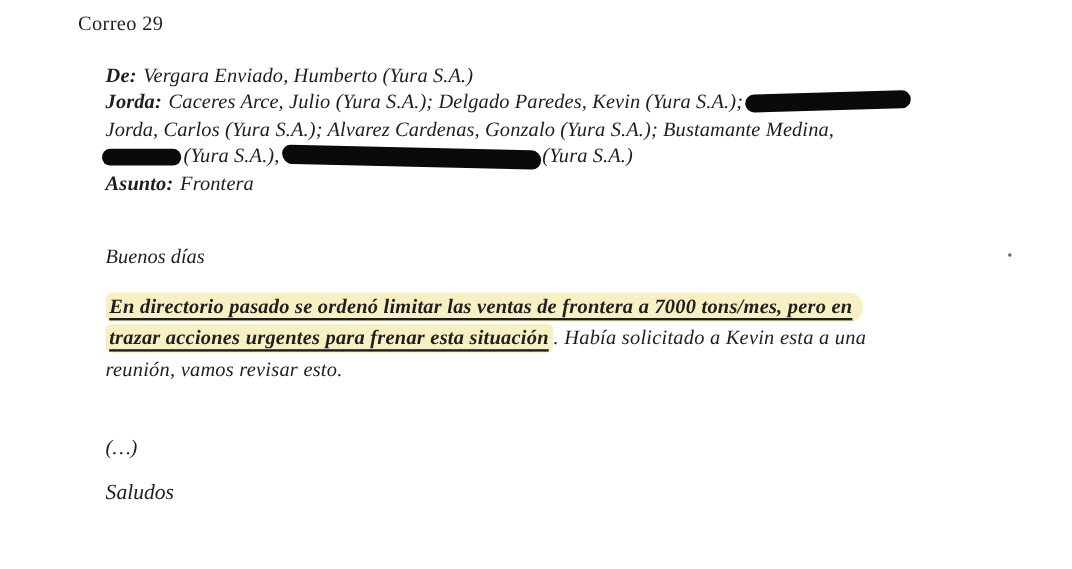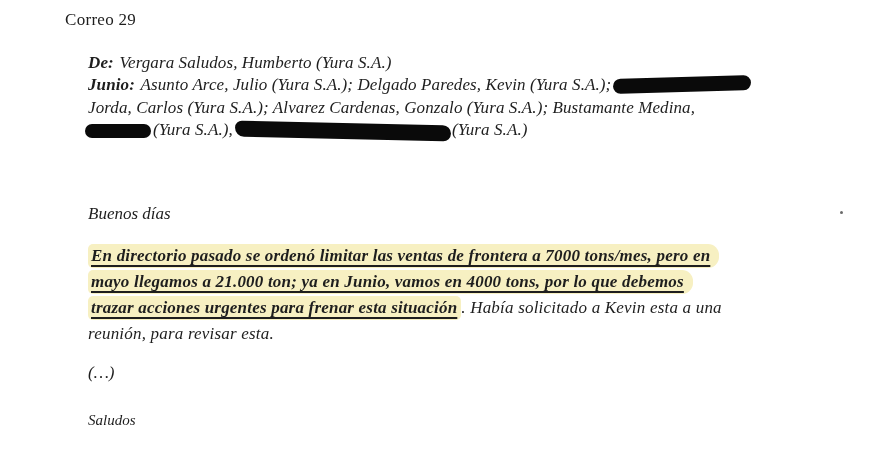--- a/index.html
+++ b/index.html
@@ -102,22 +102,22 @@
   .omission {
     position: absolute;
     left: 88px;
     top: 363px;
     font-size: 17px;
     font-style: italic;
   }
   .closing {
     position: absolute;
     left: 88px;
-    top: 412px;
-    font-size: 15px;
+    top: 400px;
+    font-size: 18px;
     font-style: italic;
   }
   .signature {
     position: absolute;
     left: 88px;
     top: 442px;
     font-size: 17px;
     font-style: italic;
     margin-top: 32px;
   }
@@ -133,46 +133,46 @@
 </style>
 </head>
 <body>
 
 <div class="page">
 
   <div class="doc-title">Correo 29</div>
 
   <div class="email-headers">
     <div>
-      <span class="hlabel">De:</span><span>Vergara Saludos, Humberto (Yura S.A.)</span>
+      <span class="hlabel">De:</span><span>Vergara Enviado, Humberto (Yura S.A.)</span>
     </div>
     <div>
-      <span class="hlabel">Junio:</span><span>Asunto Arce, Julio (Yura S.A.); Delgado Paredes, Kevin (Yura S.A.);</span><span class="bar bar-a"></span>
+      <span class="hlabel">Jorda:</span><span>Caceres Arce, Julio (Yura S.A.); Delgado Paredes, Kevin (Yura S.A.);</span><span class="bar bar-a"></span>
     </div>
     <div>Jorda, Carlos (Yura S.A.); Alvarez Cardenas, Gonzalo (Yura S.A.); Bustamante Medina,</div>
     <div>
       <span class="bar bar-b"></span><span>(Yura S.A.),</span><span class="bar bar-c"></span><span>(Yura S.A.)</span>
+    </div>
+    <div>
+      <span class="hlabel">Asunto:</span><span>Frontera</span>
     </div>
   </div>
 
   <div class="greeting">Buenos días</div>
 
   <div class="speck"></div>
 
   <div class="paragraph">
     <div>
       <span class="mark round-end">En directorio pasado se ordenó limitar las ventas de frontera a 7000 tons/mes, pero en</span>
     </div>
     <div>
-      <span class="mark round-end">mayo llegamos a 21.000 ton; ya en Junio, vamos en 4000 tons, por lo que debemos</span>
-    </div>
-    <div>
       <span class="mark">trazar acciones urgentes para frenar esta situación</span><span class="plain-seg">. Había solicitado a Kevin esta a una</span>
     </div>
-    <div>reunión, para revisar esta.</div>
+    <div>reunión, vamos revisar esto.</div>
   </div>
 
   <div class="omission">(…)</div>
 
   <div class="closing">Saludos</div>
 
   <div class="signature">HV [Énfasis agregado]</div>
 
 </div>
 

